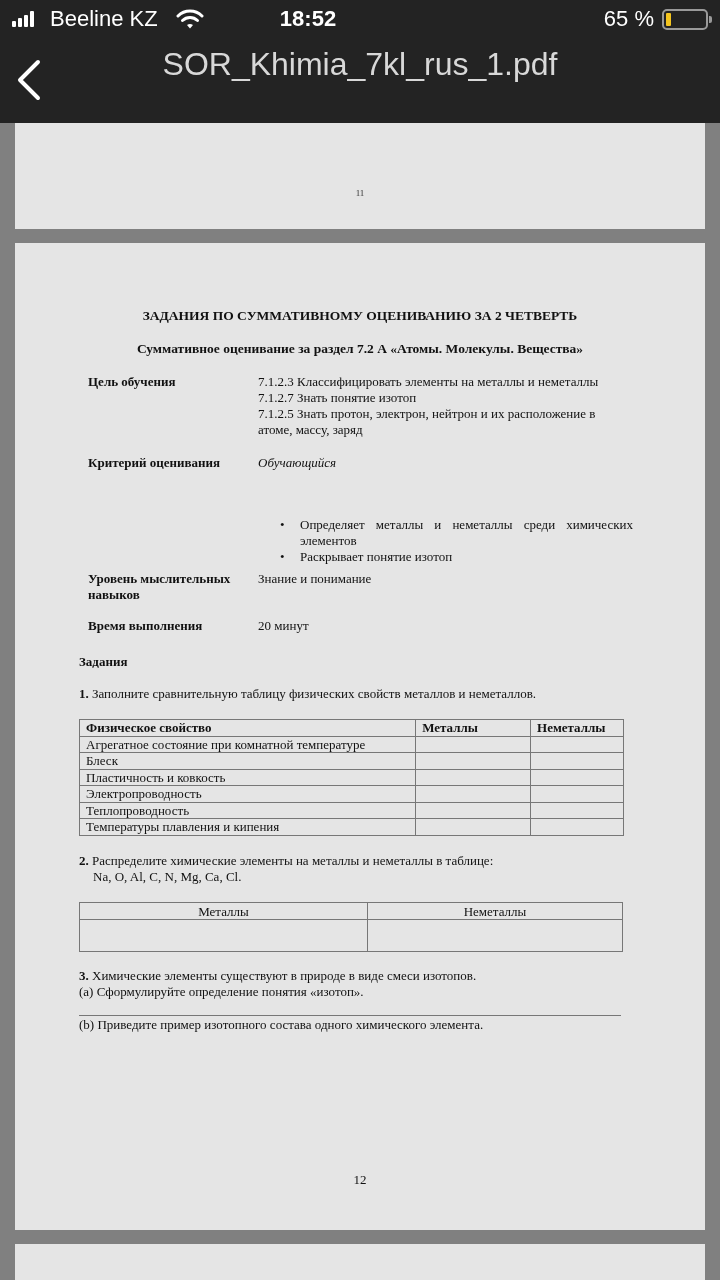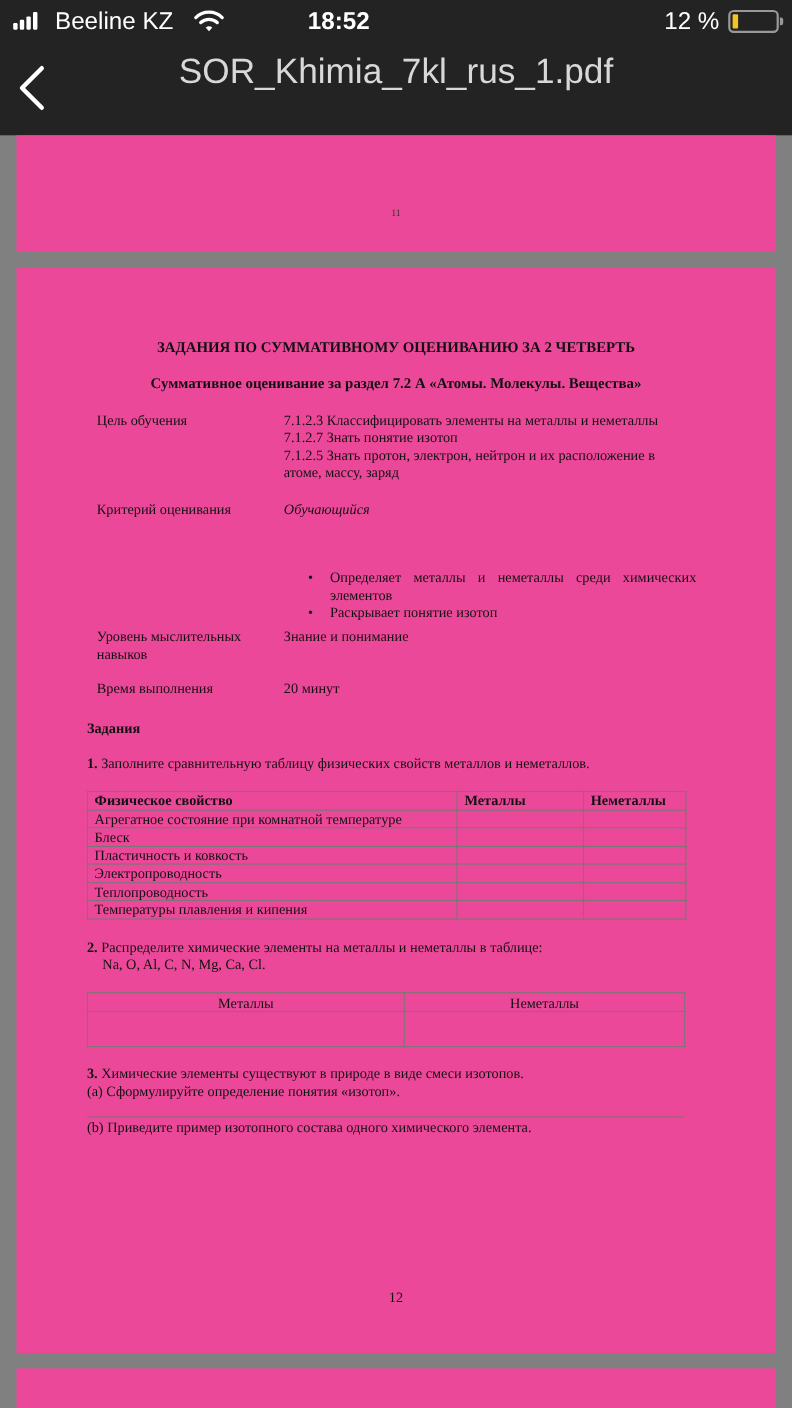--- a/index.html
+++ b/index.html
@@ -16,32 +16,32 @@
   .clock { position: absolute; left: 0; width: 616px; top: 6px; text-align: center; font-size: 22px; font-weight: bold; }
   .battery-pct { position: absolute; right: 66px; top: 6px; font-size: 22px; }
   .battery { position: absolute; right: 12px; top: 9px; width: 46px; height: 21px; border: 2px solid #999; border-radius: 5px; }
   .battery .fill { position: absolute; left: 2px; top: 2px; width: 6px; height: 13px; background: #f4c51f; border-radius: 1px; }
   .battery .nub { position: absolute; right: -6px; top: 5px; width: 3px; height: 7px; background: #999; border-radius: 0 2px 2px 0; }
   .back { position: absolute; left: 14px; top: 58px; width: 32px; height: 44px; }
   .title { position: absolute; left: 0; width: 720px; top: 46px; text-align: center; font-size: 32px; color: #d8d8d8; }
   .subtitle { position: absolute; left: 0; width: 720px; top: 88px; text-align: center; font-size: 22px; color: #cfcfcf; }
 
   
-  .page { position: absolute; left: 15px; width: 690px; background: #ec4899; }
+  .page { position: absolute; left: 15px; width: 690px; background: #e5e5e5; }
   .page-prev { top: 123px; height: 106px; }
   .page-main { top: 243px; height: 987px; }
   .page-next { top: 1244px; height: 40px; }
   .page-num-small { position: absolute; left: 0; width: 690px; top: 65px; text-align: center; font-size: 9px; color: #333; }
   .page-num { position: absolute; left: 0; width: 690px; top: 929px; text-align: center; font-size: 13px; }
 
   .content { position: absolute; left: 0; top: 0; width: 690px; font-size: 13px; line-height: 16px; }
   .h1 { position: absolute; left: 0; width: 690px; top: 65px; text-align: center; font-weight: bold; font-size: 13.5px; }
   .h2 { position: absolute; left: 0; width: 690px; top: 98px; text-align: center; font-weight: bold; font-size: 13.5px; }
 
-  .row-label { position: absolute; left: 73px; font-weight: normal; width: 170px; }
+  .row-label { position: absolute; left: 73px; font-weight: bold; width: 170px; }
   .row-val { position: absolute; left: 243px; width: 375px; }
   .bullets { list-style: none; margin-left: 22px; text-align: justify; margin-top: 46px; }
   .bullets li { position: relative; padding-left: 20px; }
   .bullets li::before { content: "•"; position: absolute; left: 0; top: 0; }
   .italic { font-style: italic; }
 
   .section { position: absolute; left: 64px; font-weight: bold; }
   .q { position: absolute; left: 64px; width: 560px; }
   .q b { font-weight: bold; }
 
@@ -68,21 +68,21 @@
         <span style="height:12px"></span>
         <span style="height:16px"></span>
     </div>
     <div class="carrier">Beeline KZ</div>
     <svg class="wifi" viewBox="0 0 28 22">
       <path d="M2 8 A17 17 0 0 1 26 8" stroke="#fff" stroke-width="3" fill="none" stroke-linecap="round"></path>
       <path d="M6.5 12.5 A11 11 0 0 1 21.5 12.5" stroke="#fff" stroke-width="3" fill="none" stroke-linecap="round"></path>
       <path d="M11 17 L14 20.5 L17 17 A5 5 0 0 0 11 17 Z" fill="#fff"></path>
     </svg>
     <div class="clock">18:52</div>
-    <div class="battery-pct">12 %</div>
+    <div class="battery-pct">65 %</div>
     <div class="battery">
       <div class="fill" style="width: 5px;"></div>
       <div class="nub"></div>
     </div>
   </div>
   <svg class="back" viewBox="0 0 32 44">
     <path d="M24 4 L6 22 L24 40" stroke="#fff" stroke-width="4" fill="none" stroke-linecap="round" stroke-linejoin="round"></path>
   </svg>
   <div class="title">SOR_Khimia_7kl_rus_1.pdf</div>
 </div>

